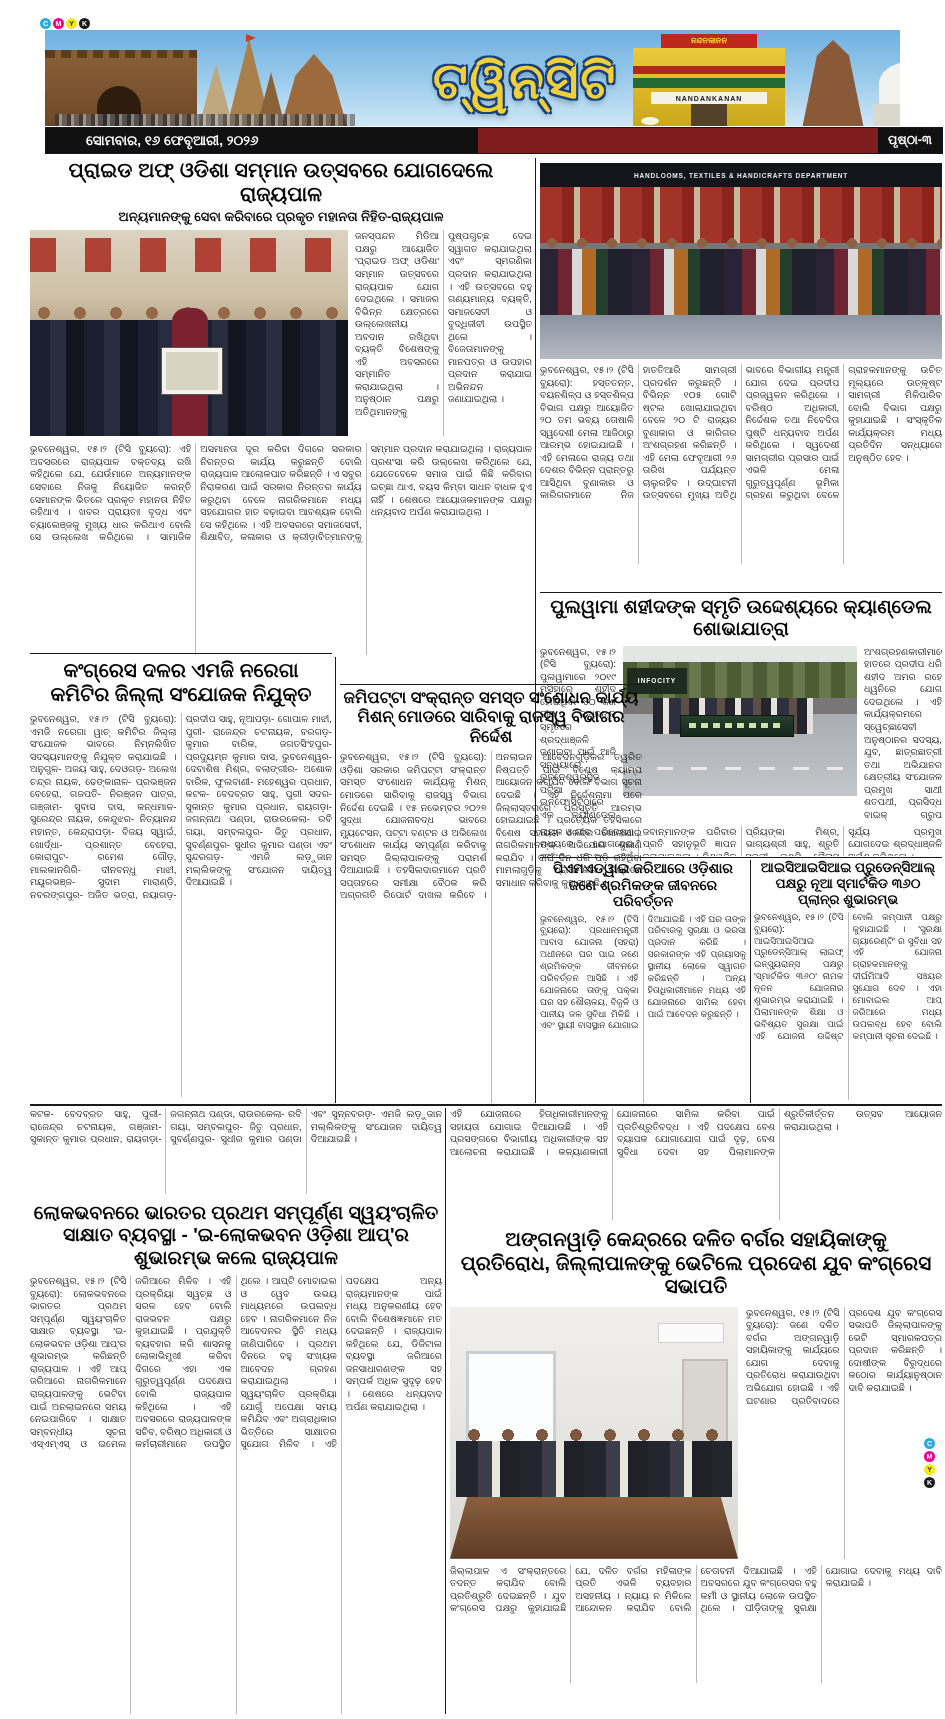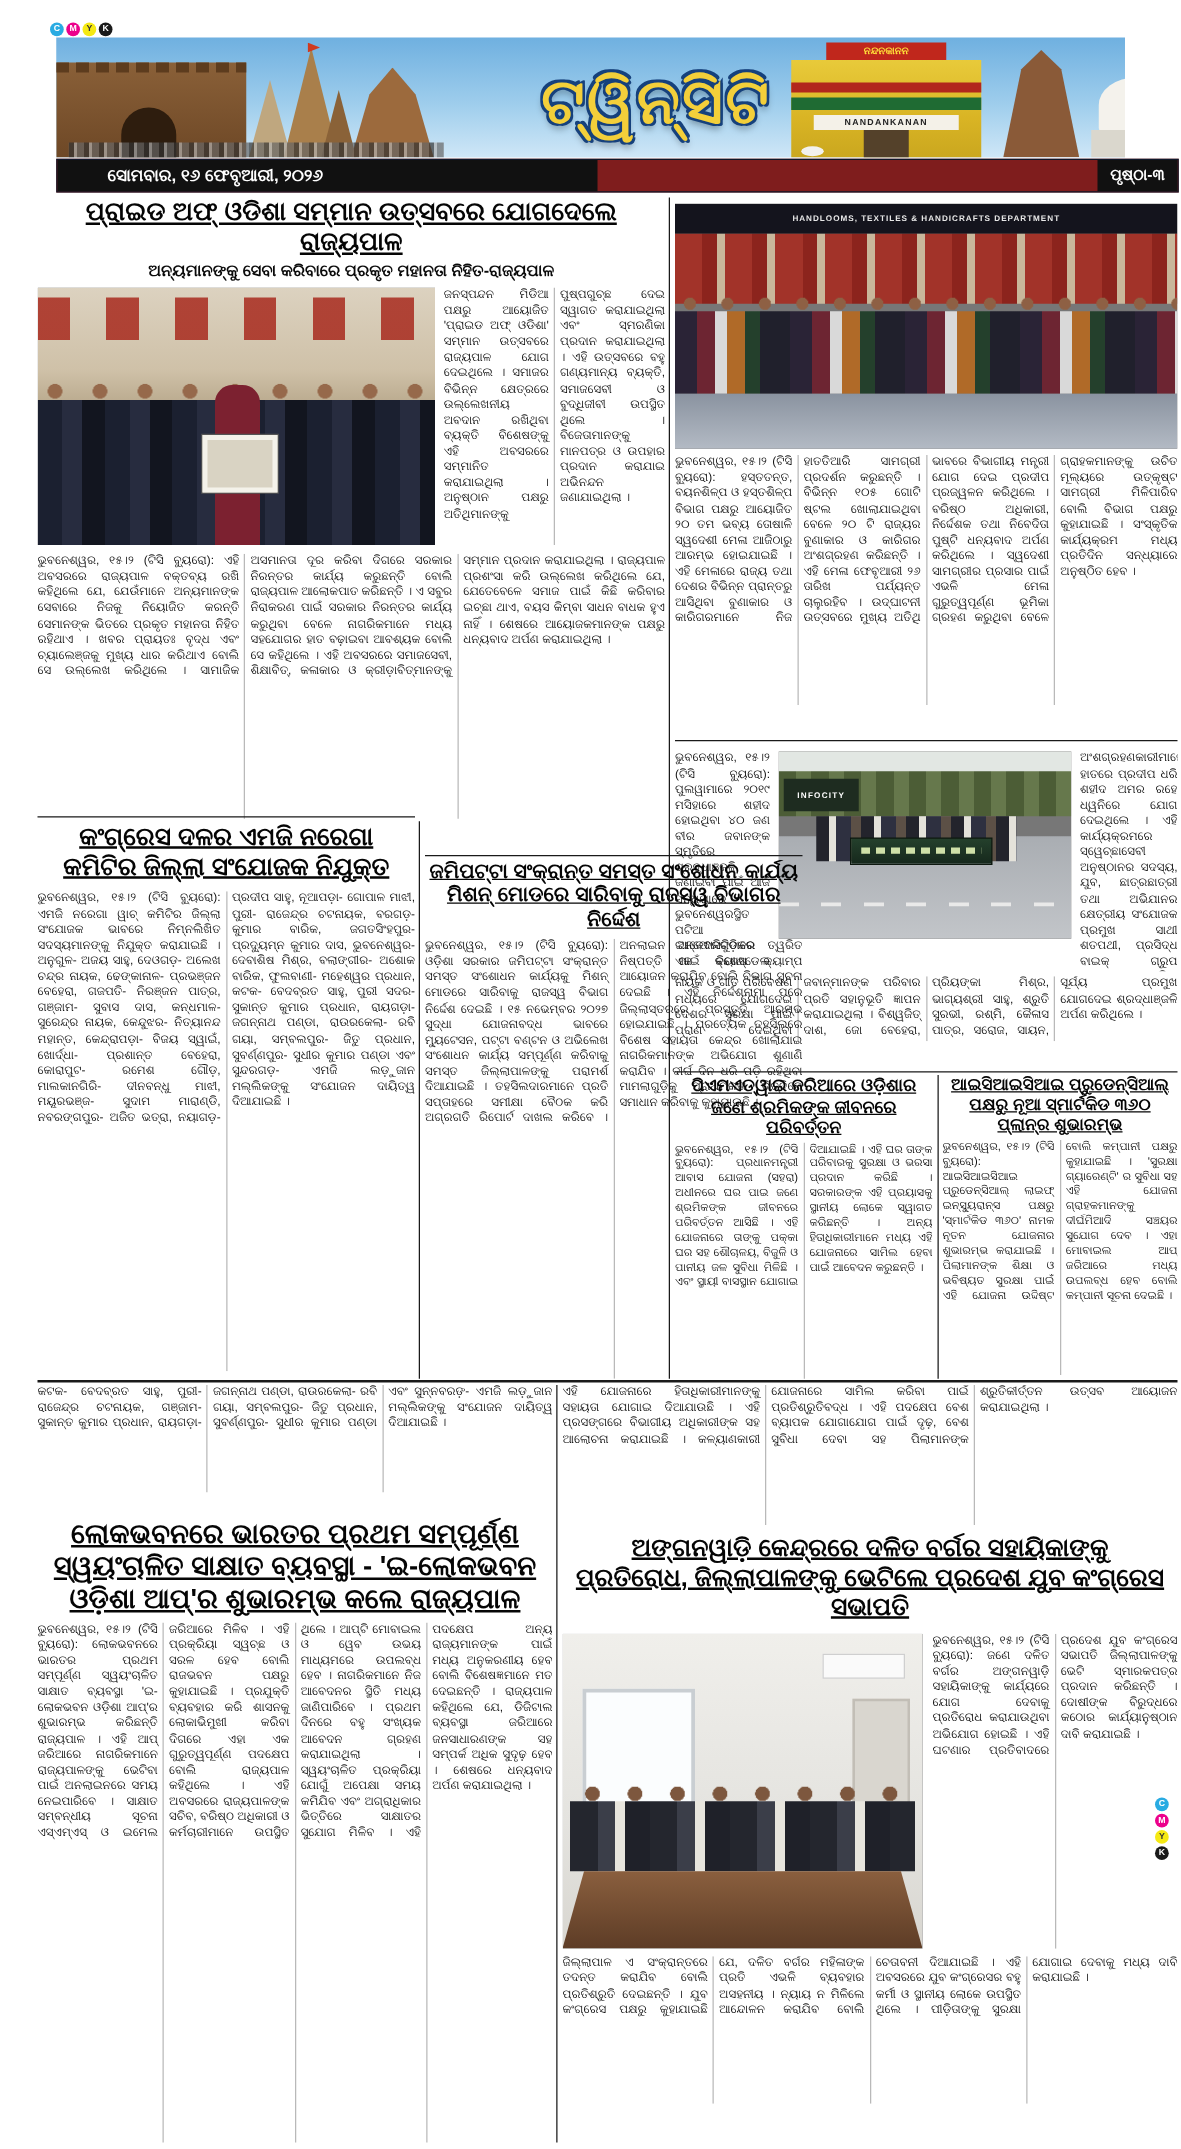--- a/index.html
+++ b/index.html
@@ -57,21 +57,21 @@
     border-radius:50% 50% 8% 8%;}
   .stupa .base{position:absolute;left:0;bottom:0;width:72px;height:22px;background:#dad7cd;}
   
   .datebar{left:45px;top:127px;width:898px;height:27px;background:#7f1d1d;border:1px solid #0f172a;box-sizing:border-box;}
   .datebar .left{position:absolute;left:0;top:0;width:432px;height:100%;background:#111;color:#fff;
     font-size:13.5px;font-weight:bold;display:flex;align-items:center;padding-left:40px;box-sizing:border-box;}
   .datebar .right{position:absolute;right:0;top:0;width:64px;height:100%;background:#111;color:#fff;
     font-size:12.5px;font-weight:bold;display:flex;align-items:center;justify-content:center;}
   
   .section{position:absolute;overflow:hidden;}
-  .hl{font-weight:bold;text-align:center;line-height:1.18;color:#050505;text-decoration:underline;}
+  .hl{font-weight:bold;text-align:center;line-height:1.18;color:#050505;}
   .sub{font-weight:bold;text-align:center;}
   .bt{font-size:9.5px;line-height:1.32;text-align:justify;color:#111;overflow:hidden;}
   .c2{column-count:2;column-gap:9px;column-rule:1px solid #b9b9b9;}
   .c3{column-count:3;column-gap:9px;column-rule:1px solid #b9b9b9;}
   .c4{column-count:4;column-gap:9px;column-rule:1px solid #b9b9b9;}
   .photo{position:relative;overflow:hidden;background:#777;}
   .divider{position:absolute;background:#1a1a1a;}
   
   .p1{float:left;width:318px;height:206px;margin-right:7px;}
   .p1 .bg{position:absolute;inset:0;background:linear-gradient(180deg,#dcd2c0 0%,#cfc1a8 32%,#b9a98d 46%,#3c3c48 60%,#2b2b36 100%);}
@@ -192,20 +192,21 @@
     <div class="top">HANDLOOMS, TEXTILES &amp; HANDICRAFTS DEPARTMENT</div>
     <div class="back"></div>
     <div class="heads"></div>
     <div class="crowd"></div>
     <div class="floor"></div>
   </div>
   <div class="bt c4" style="height:200px;margin-top:5px;">ଭୁବନେଶ୍ୱର, ୧୫।୨ (ଟିସି ବ୍ୟୁରୋ): ହସ୍ତତନ୍ତ, ବୟନଶିଳ୍ପ ଓ ହସ୍ତଶିଳ୍ପ ବିଭାଗ ପକ୍ଷରୁ ଆୟୋଜିତ ୨୦ ତମ ଭବ୍ୟ ତୋଷାଳି ସ୍ୱଦେଶୀ ମେଳା ଆଜିଠାରୁ ଆରମ୍ଭ ହୋଇଯାଇଛି । ଏହି ମେଳାରେ ରାଜ୍ୟ ତଥା ଦେଶର ବିଭିନ୍ନ ପ୍ରାନ୍ତରୁ ଆସିଥିବା ବୁଣାକାର ଓ କାରିଗରମାନେ ନିଜ ହାତତିଆରି ସାମଗ୍ରୀ ପ୍ରଦର୍ଶନ କରୁଛନ୍ତି । ବିଭିନ୍ନ ୧୦୫ ଗୋଟି ଷ୍ଟଲ ଖୋଲାଯାଇଥିବା ବେଳେ ୨୦ ଟି ରାଜ୍ୟର ବୁଣାକାର ଓ କାରିଗର ଅଂଶଗ୍ରହଣ କରିଛନ୍ତି । ଏହି ମେଳା ଫେବୃଆରୀ ୨୬ ତାରିଖ ପର୍ଯ୍ୟନ୍ତ ଚାଲୁରହିବ । ଉଦ୍‌ଘାଟନୀ ଉତ୍ସବରେ ମୁଖ୍ୟ ଅତିଥି ଭାବରେ ବିଭାଗୀୟ ମନ୍ତ୍ରୀ ଯୋଗ ଦେଇ ପ୍ରଦୀପ ପ୍ରଜ୍ୱଳନ କରିଥିଲେ । ବରିଷ୍ଠ ଅଧିକାରୀ, ନିର୍ଦ୍ଦେଶକ ତଥା ନିବେଦିତା ପୁଷ୍ଟି ଧନ୍ୟବାଦ ଅର୍ପଣ କରିଥିଲେ । ସ୍ୱଦେଶୀ ସାମଗ୍ରୀର ପ୍ରସାର ପାଇଁ ଏଭଳି ମେଳା ଗୁରୁତ୍ୱପୂର୍ଣ୍ଣ ଭୂମିକା ଗ୍ରହଣ କରୁଥିବା ବେଳେ ଗ୍ରାହକମାନଙ୍କୁ ଉଚିତ ମୂଲ୍ୟରେ ଉତ୍କୃଷ୍ଟ ସାମଗ୍ରୀ ମିଳିପାରିବ ବୋଲି ବିଭାଗ ପକ୍ଷରୁ କୁହାଯାଇଛି । ସଂସ୍କୃତିକ କାର୍ଯ୍ୟକ୍ରମ ମଧ୍ୟ ପ୍ରତିଦିନ ସନ୍ଧ୍ୟାରେ ଅନୁଷ୍ଠିତ ହେବ ।</div>
 </div>
 
 <div class="section" style="left:540px;top:596px;width:402px;height:260px;">
+  <div class="hl" style="font-size:19px;">ପୁଲୱାମା ଶହୀଦଙ୍କ ସ୍ମୃତି ଉଦ୍ଦେଶ୍ୟରେ କ୍ୟାଣ୍ଡେଲ ଶୋଭାଯାତ୍ରା</div>
   <div style="display:flex;gap:7px;margin-top:5px;height:176px;overflow:hidden;">
     <div class="bt" style="width:76px;flex:none;">ଭୁବନେଶ୍ୱର, ୧୫।୨ (ଟିସି ବ୍ୟୁରୋ): ପୁଲୱାମାରେ ୨୦୧୯ ମସିହାରେ ଶହୀଦ ହୋଇଥିବା ୪୦ ଜଣ ବୀର ଜବାନଙ୍କ ସ୍ମୃତିରେ ଶ୍ରଦ୍ଧାଞ୍ଜଳି ଜଣାଇବା ପାଇଁ ଆଜି ସନ୍ଧ୍ୟାରେ ଭୁବନେଶ୍ୱରସ୍ଥିତ ପଟିଆ ଇନ୍‌ଫୋସିଟିଠାରେ ଏକ କ୍ୟାଣ୍ଡେଲ ଶୋଭାଯାତ୍ରା ଅନୁଷ୍ଠିତ ହୋଇଯାଇଛି ।</div>
     <div class="photo p3" style="flex:none;">
       <div class="sky"></div>
       <div class="trees"></div>
       <div class="bldg">INFOCITY</div>
       <div class="road"></div>
       <div class="lane"></div>
       <div class="crowd"></div>
       <div class="banner"></div>
@@ -230,21 +231,21 @@
   <div class="bt c2" style="height:192px;margin-top:4px;font-size:9px;">ଭୁବନେଶ୍ୱର, ୧୫।୨ (ଟିସି ବ୍ୟୁରୋ): ପ୍ରଧାନମନ୍ତ୍ରୀ ଆବାସ ଯୋଜନା (ସହରା) ଅଧୀନରେ ଘର ପାଇ ଜଣେ ଶ୍ରମିକଙ୍କ ଜୀବନରେ ପରିବର୍ତ୍ତନ ଆସିଛି । ଏହି ଯୋଜନାରେ ତାଙ୍କୁ ପକ୍କା ଘର ସହ ଶୌଚାଳୟ, ବିଜୁଳି ଓ ପାନୀୟ ଜଳ ସୁବିଧା ମିଳିଛି । ଏବଂ ସ୍ଥାୟୀ ବାସସ୍ଥାନ ଯୋଗାଇ ଦିଆଯାଇଛି । ଏହି ଘର ତାଙ୍କ ପରିବାରକୁ ସୁରକ୍ଷା ଓ ଭରସା ପ୍ରଦାନ କରିଛି । ସରକାରଙ୍କ ଏହି ପ୍ରୟାସକୁ ସ୍ଥାନୀୟ ଲୋକେ ସ୍ୱାଗତ କରିଛନ୍ତି । ଅନ୍ୟ ହିତାଧିକାରୀମାନେ ମଧ୍ୟ ଏହି ଯୋଜନାରେ ସାମିଲ ହେବା ପାଇଁ ଆବେଦନ କରୁଛନ୍ତି ।</div>
 </div>
 
 <div class="section" style="left:754px;top:860px;width:188px;height:243px;">
   <div class="hl" style="font-size:13.5px;">ଆଇସିଆଇସିଆଇ ପ୍ରୁଡେନ୍ସିଆଲ୍ ପକ୍ଷରୁ ନୂଆ ସ୍ମାର୍ଟକିଡ ୩୬୦ ପ୍ଲାନ୍‌ର ଶୁଭାରମ୍ଭ</div>
   <div class="bt c2" style="height:188px;margin-top:4px;font-size:9px;">ଭୁବନେଶ୍ୱର, ୧୫।୨ (ଟିସି ବ୍ୟୁରୋ): ଆଇସିଆଇସିଆଇ ପ୍ରୁଡେନ୍ସିଆଲ୍ ଲାଇଫ୍ ଇନ୍ସ୍ୟୁରାନ୍ସ ପକ୍ଷରୁ 'ସ୍ମାର୍ଟକିଡ ୩୬୦' ନାମକ ନୂତନ ଯୋଜନାର ଶୁଭାରମ୍ଭ କରାଯାଇଛି । ପିଲାମାନଙ୍କ ଶିକ୍ଷା ଓ ଭବିଷ୍ୟତ ସୁରକ୍ଷା ପାଇଁ ଏହି ଯୋଜନା ଉଦ୍ଦିଷ୍ଟ ବୋଲି କମ୍ପାନୀ ପକ୍ଷରୁ କୁହାଯାଇଛି । 'ସୁରକ୍ଷା ଗ୍ୟାରେଣ୍ଟି' ର ସୁବିଧା ସହ ଏହି ଯୋଜନା ଗ୍ରାହକମାନଙ୍କୁ ଦୀର୍ଘମିଆଦି ସଞ୍ଚୟର ସୁଯୋଗ ଦେବ । ଏହା ମୋବାଇଲ ଆପ୍ ଜରିଆରେ ମଧ୍ୟ ଉପଲବ୍ଧ ହେବ ବୋଲି କମ୍ପାନୀ ସୂଚନା ଦେଇଛି ।</div>
 </div>
 
 <div class="section" style="left:30px;top:1108px;width:412px;height:606px;">
   <div class="bt c3" style="height:86px;">କଟକ- ବେଦବ୍ରତ ସାହୁ, ପୁରୀ- ରାଜେନ୍ଦ୍ର ଚଟନାୟକ, ଗଞ୍ଜାମ- ସୁକାନ୍ତ କୁମାର ପ୍ରଧାନ, ରାୟଗଡ଼ା- ଜଗନ୍ନାଥ ପଣ୍ଡା, ରାଉରକେଲା- ରବି ଗୟା, ସମ୍ବଲପୁର- ଜିତୁ ପ୍ରଧାନ, ସୁବର୍ଣ୍ଣପୁର- ସୁଧୀର କୁମାର ପଣ୍ଡା ଏବଂ ସୁନ୍ନବରଙ଼- ଏମଜି ଲଡ଼ୁଜାନ ମଲ୍ଲିକଙ୍କୁ ସଂଯୋଜନ ଦାୟିତ୍ୱ ଦିଆଯାଇଛି ।</div>
-  <div class="hl" style="font-size:22px;margin-top:20px;">ଲୋକଭବନରେ ଭାରତର ପ୍ରଥମ ସମ୍ପୂର୍ଣ୍ଣ ସ୍ୱୟଂଚାଳିତ ସାକ୍ଷାତ ବ୍ୟବସ୍ଥା - 'ଇ-ଲୋକଭବନ ଓଡ଼ିଶା ଆପ୍'ର ଶୁଭାରମ୍ଭ କଲେ ରାଜ୍ୟପାଳ</div>
+  <div class="hl" style="font-size:19px;margin-top:8px;">ଲୋକଭବନରେ ଭାରତର ପ୍ରଥମ ସମ୍ପୂର୍ଣ୍ଣ ସ୍ୱୟଂଚାଳିତ ସାକ୍ଷାତ ବ୍ୟବସ୍ଥା - 'ଇ-ଲୋକଭବନ ଓଡ଼ିଶା ଆପ୍'ର ଶୁଭାରମ୍ଭ କଲେ ରାଜ୍ୟପାଳ</div>
   <div class="bt c4" style="height:452px;margin-top:6px;">ଭୁବନେଶ୍ୱର, ୧୫।୨ (ଟିସି ବ୍ୟୁରୋ): ଲୋକଭବନରେ ଭାରତର ପ୍ରଥମ ସମ୍ପୂର୍ଣ୍ଣ ସ୍ୱୟଂଚାଳିତ ସାକ୍ଷାତ ବ୍ୟବସ୍ଥା 'ଇ-ଲୋକଭବନ ଓଡ଼ିଶା ଆପ୍'ର ଶୁଭାରମ୍ଭ କରିଛନ୍ତି ରାଜ୍ୟପାଳ । ଏହି ଆପ୍ ଜରିଆରେ ନାଗରିକମାନେ ରାଜ୍ୟପାଳଙ୍କୁ ଭେଟିବା ପାଇଁ ଅନଲାଇନରେ ସମୟ ନେଇପାରିବେ । ସାକ୍ଷାତ ସମ୍ବନ୍ଧୀୟ ସୂଚନା ଏସ୍ଏମ୍ଏସ୍ ଓ ଇମେଲ ଜରିଆରେ ମିଳିବ । ଏହି ପ୍ରକ୍ରିୟା ସ୍ୱଚ୍ଛ ଓ ସରଳ ହେବ ବୋଲି ରାଜଭବନ ପକ୍ଷରୁ କୁହାଯାଇଛି । ପ୍ରଯୁକ୍ତି ବ୍ୟବହାର କରି ଶାସନକୁ ଲୋକାଭିମୁଖୀ କରିବା ଦିଗରେ ଏହା ଏକ ଗୁରୁତ୍ୱପୂର୍ଣ୍ଣ ପଦକ୍ଷେପ ବୋଲି ରାଜ୍ୟପାଳ କହିଥିଲେ । ଏହି ଅବସରରେ ରାଜ୍ୟପାଳଙ୍କ ସଚିବ, ବରିଷ୍ଠ ଅଧିକାରୀ ଓ କର୍ମଚାରୀମାନେ ଉପସ୍ଥିତ ଥିଲେ । ଆପ୍‌ଟି ମୋବାଇଲ ଓ ୱେବ ଉଭୟ ମାଧ୍ୟମରେ ଉପଲବ୍ଧ ହେବ । ନାଗରିକମାନେ ନିଜ ଆବେଦନର ସ୍ଥିତି ମଧ୍ୟ ଜାଣିପାରିବେ । ପ୍ରଥମ ଦିନରେ ବହୁ ସଂଖ୍ୟକ ଆବେଦନ ଗ୍ରହଣ କରାଯାଇଥିଲା । ସ୍ୱୟଂଚାଳିତ ପ୍ରକ୍ରିୟା ଯୋଗୁଁ ଅପେକ୍ଷା ସମୟ କମିଯିବ ଏବଂ ଅଗ୍ରାଧିକାର ଭିତ୍ତିରେ ସାକ୍ଷାତର ସୁଯୋଗ ମିଳିବ । ଏହି ପଦକ୍ଷେପ ଅନ୍ୟ ରାଜ୍ୟମାନଙ୍କ ପାଇଁ ମଧ୍ୟ ଅନୁକରଣୀୟ ହେବ ବୋଲି ବିଶେଷଜ୍ଞମାନେ ମତ ଦେଇଛନ୍ତି । ରାଜ୍ୟପାଳ କହିଥିଲେ ଯେ, ଡିଜିଟାଲ ବ୍ୟବସ୍ଥା ଜରିଆରେ ଜନସାଧାରଣଙ୍କ ସହ ସମ୍ପର୍କ ଅଧିକ ସୁଦୃଢ଼ ହେବ । ଶେଷରେ ଧନ୍ୟବାଦ ଅର୍ପଣ କରାଯାଇଥିଲା ।</div>
 </div>
 
 <div class="section" style="left:450px;top:1108px;width:492px;height:606px;">
   <div class="bt c3" style="height:112px;">ଏହି ଯୋଜନାରେ ହିତାଧିକାରୀମାନଙ୍କୁ ସହାୟତା ଯୋଗାଇ ଦିଆଯାଉଛି । ଏହି ପ୍ରସଙ୍ଗରେ ବିଭାଗୀୟ ଅଧିକାରୀଙ୍କ ସହ ଆଲୋଚନା କରାଯାଇଛି । କଳ୍ୟାଣକାରୀ ଯୋଜନାରେ ସାମିଲ କରିବା ପାଇଁ ପ୍ରତିଶ୍ରୁତିବଦ୍ଧ । ଏହି ପଦକ୍ଷେପ ବେଶ ବ୍ୟାପକ ଯୋଗାଯୋଗ ପାଇଁ ଦୃଢ଼, ବେଶ ସୁବିଧା ଦେବା ସହ ପିଲାମାନଙ୍କ ଶ୍ରୁତିକୀର୍ତ୍ତନ ଉତ୍ସବ ଆୟୋଜନ କରାଯାଇଥିଲା ।</div>
   <div class="hl" style="font-size:20px;margin-top:8px;padding:0 10px;">ଅଙ୍ଗନୱାଡ଼ି କେନ୍ଦ୍ରରେ ଦଳିତ ବର୍ଗର ସହାୟିକାଙ୍କୁ ପ୍ରତିରୋଧ, ଜିଲ୍ଲାପାଳଙ୍କୁ ଭେଟିଲେ ପ୍ରଦେଶ ଯୁବ କଂଗ୍ରେସ ସଭାପତି</div>
   <div style="display:flex;gap:8px;margin-top:8px;height:252px;overflow:hidden;">
     <div class="photo p4" style="flex:none;">
       <div class="wall"></div>
       <div class="win"></div>

